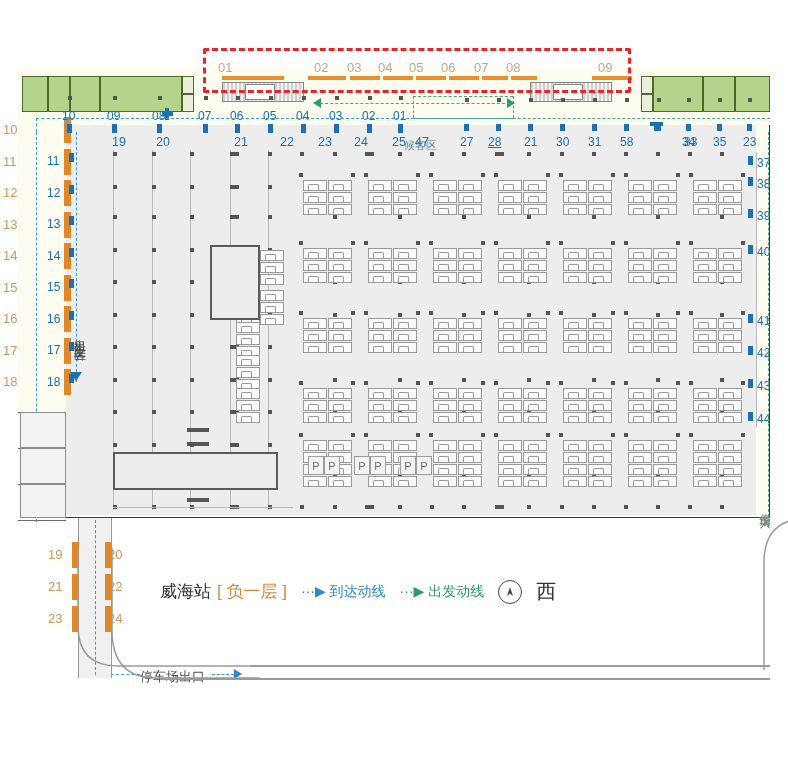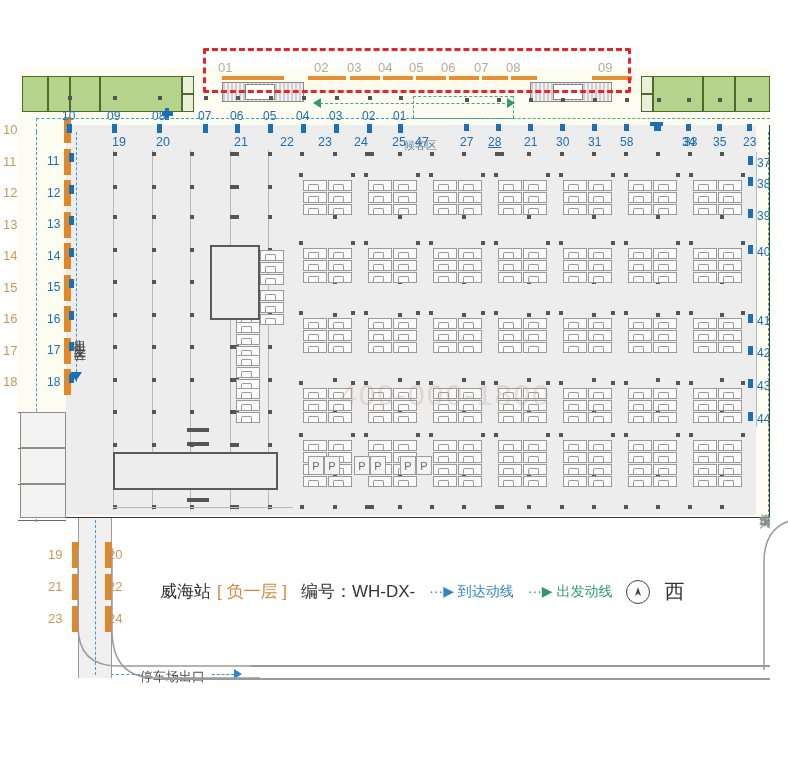--- a/index.html
+++ b/index.html
@@ -836,26 +836,24 @@
   <svg class="abs" width="200" height="140" style="left:60px;top:548px;" viewBox="0 0 200 140">
     <path d="M18,0 L18,78 Q18,118 58,118 L200,118" fill="none" stroke="#9a9a9a" stroke-width="1.5"></path>
     <path d="M52,0 L52,82 Q52,130 96,130 L200,130" fill="none" stroke="#9a9a9a" stroke-width="1.5"></path>
   </svg>
   <svg class="abs" width="120" height="160" style="left:690px;top:510px;" viewBox="0 0 120 160">
     <path d="M120,8 Q74,8 74,52 L74,160" fill="none" stroke="#9a9a9a" stroke-width="1.5"></path>
   </svg>
   <div class="abs" style="left:250px;top:665px;width:520px;height:1.5px;background:#9a9a9a;"></div>
   <div class="abs" style="left:160px;top:678px;width:610px;height:1.5px;background:#9a9a9a;"></div>
 
-  <div class="abs wm2" style="left:340px;top:378px;">400-000-1800</div>
 
   <div class="abs legend">
     <span>威海站</span>
     <span class="lg-orange" style="margin-left:-8px;">[ 负一层 ]</span>
-    <span>编号：WH-DX-</span>
     <span class="lg-blue">···▶ 到达动线</span>
     <span class="lg-green">···▶ 出发动线</span>
     <span class="compass">
       <svg width="12" height="12" viewBox="0 0 12 12" aria-hidden="true">
         <path d="M6,1 L9,10 L6,7.6 L3,10 Z" fill="#444"></path>
       </svg>
     </span>
     <span style="font-size:20px;">西</span>
   </div>
 

